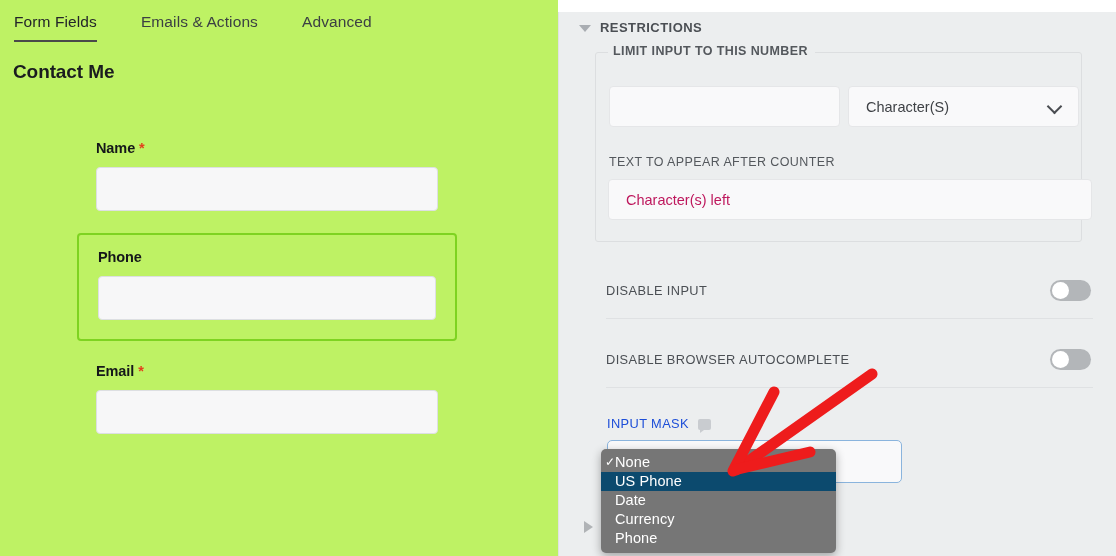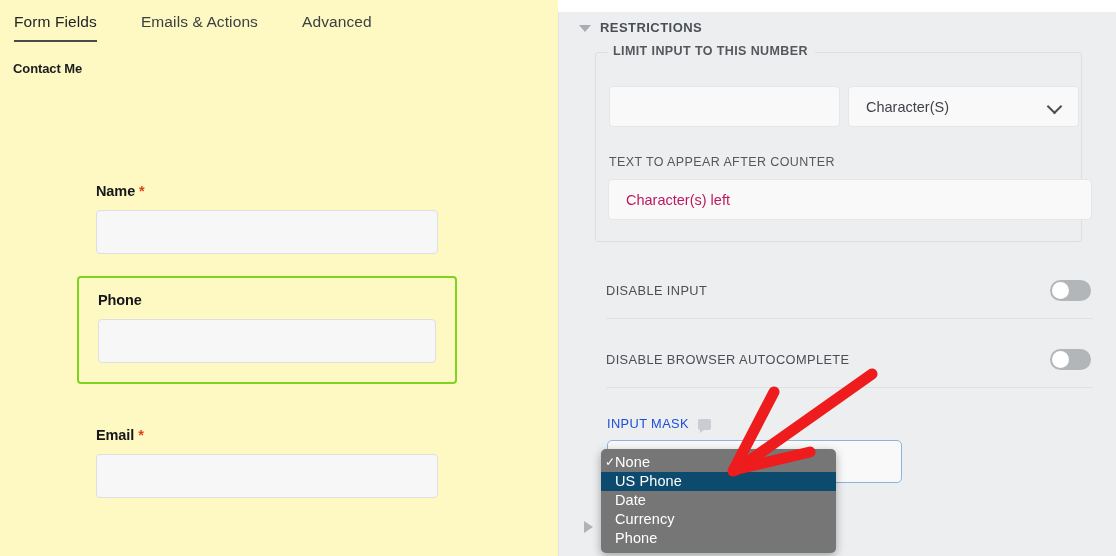--- a/index.html
+++ b/index.html
@@ -14,21 +14,21 @@
     overflow: hidden;
     position: relative;
   }
 
   
   #left-panel {
     position: absolute;
     left: 0; top: 0;
     width: 558px;
     height: 556px;
-    background: #fef9c3;
+    background: #bef264;
     overflow: hidden;
   }
 
   #tabs {
     position: absolute;
     left: 0; top: 0;
     width: 558px;
     height: 42px;
     display: flex;
     align-items: flex-start;
@@ -48,21 +48,21 @@
   .tab:first-child { margin-left: 14px; }
   .tab.active {
     border-bottom-color: #4a4a4a;
     color: #232529;
   }
 
   #form-title {
     position: absolute;
     left: 13px;
     top: 61px;
-    font-size: 13px;
+    font-size: 19px;
     font-weight: bold;
     color: #1a1c1f;
     letter-spacing: -0.1px;
   }
 
   #fields-area {
     position: absolute;
     left: 0;
     top: 140px;
     width: 558px;
@@ -76,21 +76,20 @@
   .field-block.selected {
     border: 2px solid #7ed321;
     border-radius: 4px;
     margin-left: 77px;
     margin-right: 101px;
     padding: 14px 19px 19px 19px;
   }
   .field-block.plain {
     margin-left: 96px;
     margin-right: 120px;
-    margin-top: 43px;
   }
   .field-label {
     font-size: 14.5px;
     font-weight: bold;
     color: #15171a;
     margin-bottom: 11px;
     letter-spacing: -0.1px;
   }
   .req-star {
     color: #e2401c;

